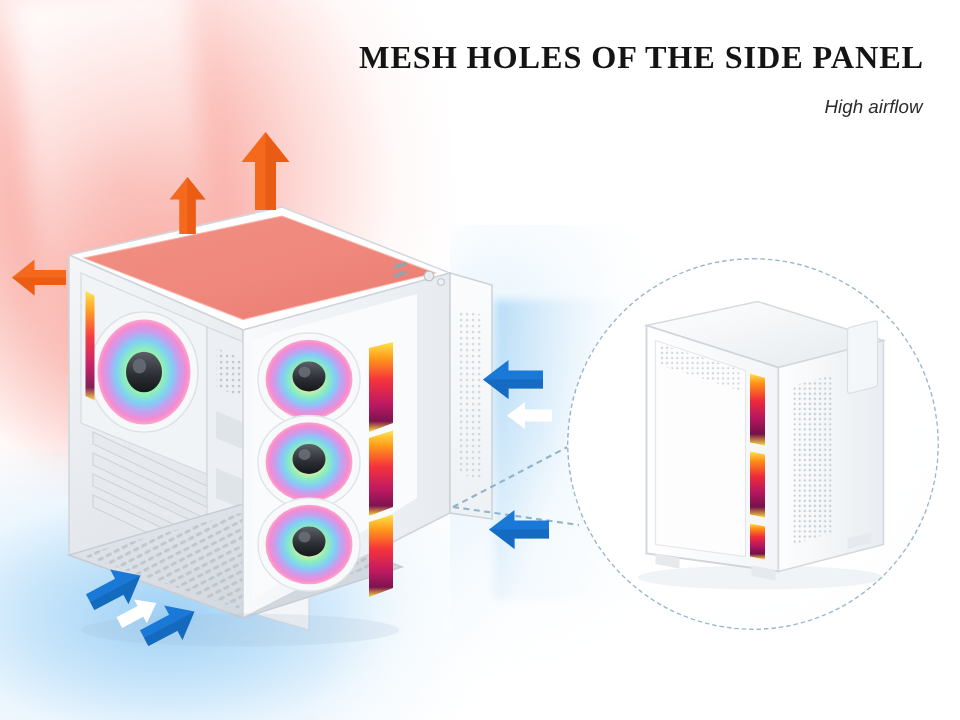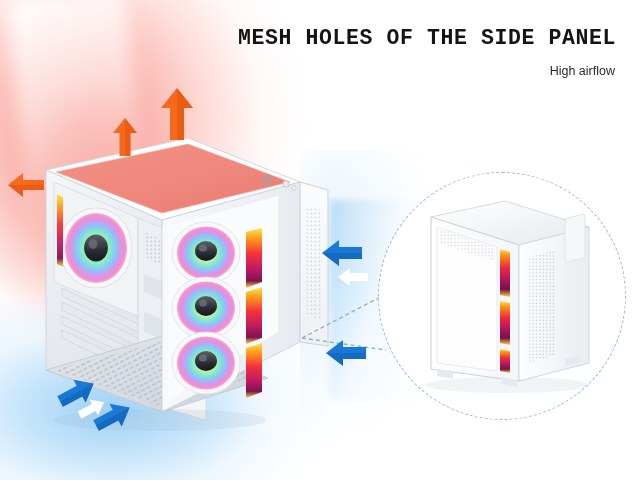--- a/index.html
+++ b/index.html
@@ -60,25 +60,25 @@
   .bg-white-top{
     left:300px;top:0;width:340px;height:120px;background:#fff;
   }
 
   
   .header{position:absolute;left:0;top:0;width:640px;z-index:40;}
   .title{
     position:absolute;right:24px;top:26px;
     font-size:21.5px;font-weight:bold;letter-spacing:.6px;
     color:#141414;white-space:nowrap;
-    font-family:Liberation Mono, monospace;
+    font-family:Liberation Serif, serif;
   }
   .subtitle{
     position:absolute;right:25px;top:64px;
-    font-size:12.5px;font-weight:normal;color:#2b2b2b;white-space:nowrap;
+    font-size:12.5px;font-weight:normal;color:#2b2b2b;white-space:nowrap;font-style:italic;
   }
 
   
   .arrow{position:absolute;z-index:30;}
   .arrow svg{display:block;overflow:visible;}
 
   
   #case-main{position:absolute;left:10px;top:120px;width:330px;height:340px;z-index:20;}
   #case-main svg{display:block;}
 

